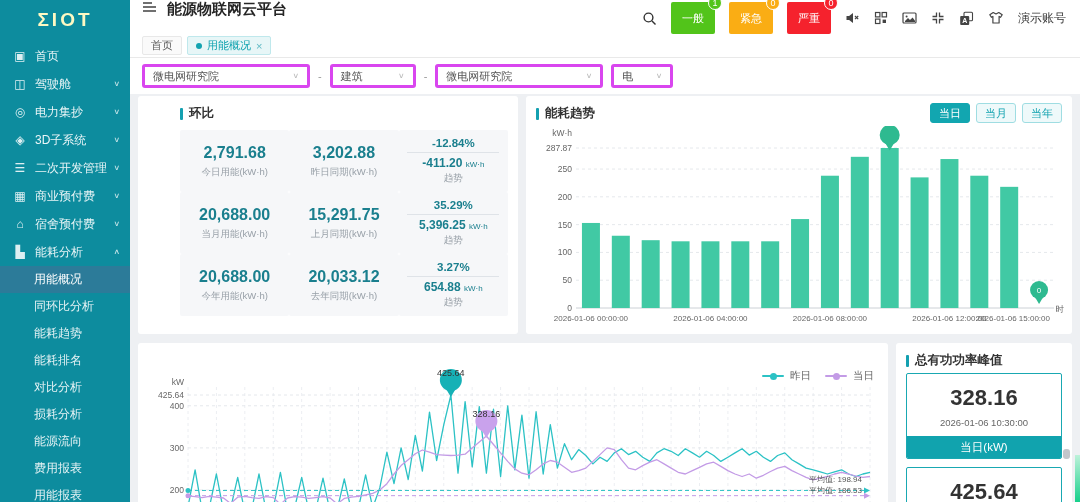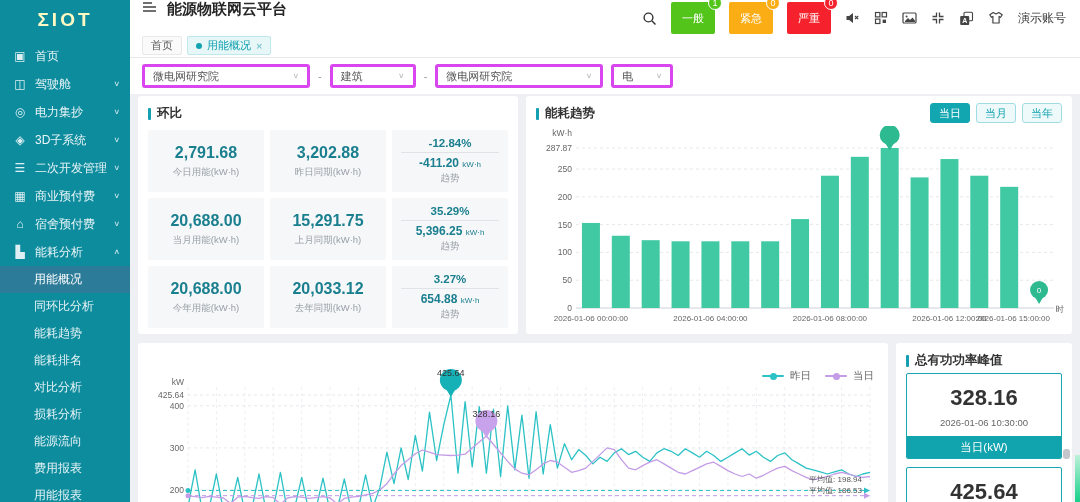--- a/index.html
+++ b/index.html
@@ -51,22 +51,22 @@
   .sel .ar { color:#bbb; font-size:9px; margin-left:8px; transform:scaleY(.8); }
   .sep { color:#999; font-size:11px; }
 
   .content { position:absolute; left:0; top:94px; width:950px; height:408px; }
   .panel { position:absolute; background:#fff; border-radius:3px; }
   .p-title { display:flex; align-items:center; gap:6px; padding:9px 10px 0 10px; }
   .p-title .bar { width:3px; height:12px; background:#14a0b0; border-radius:1px; }
   .p-title .t { font-size:12.5px; font-weight:bold; color:#333; }
 
   
-  .hb { left:8px; top:2px; width:380px; height:238px; }
-  .hb-grid { display:grid; grid-template-columns:1fr 1fr 1fr; gap:6px; margin:8px 10px 0 10px; }
+  .hb { left:8px; top:2px; width:380px; height:238px;padding-left:32px; }
+  .hb-grid { display:grid; grid-template-columns:1fr 1fr 1fr; margin:8px 10px 0 10px; }
   .stat { background:#f6f7f9; border-radius:2px; height:62px; display:flex; flex-direction:column; align-items:center; justify-content:center; }
   .stat .val { font-size:16px; font-weight:bold; color:#1a7f8e; }
   .stat .lab { font-size:9.5px; color:#98a0a8; margin-top:4px; }
   .stat.trend .pct { font-size:11.5px; font-weight:bold; color:#1a7f8e; }
   .stat.trend hr { border:none; border-top:1px solid #dfe3e8; width:84%; margin:3px 0; }
   .stat.trend .diff { font-size:12px; font-weight:bold; color:#1a7f8e; }
   .stat.trend .diff .u { font-size:8px; color:#1a7f8e; font-weight:normal; }
   .stat.trend .lab { margin-top:2px; }
 
   

